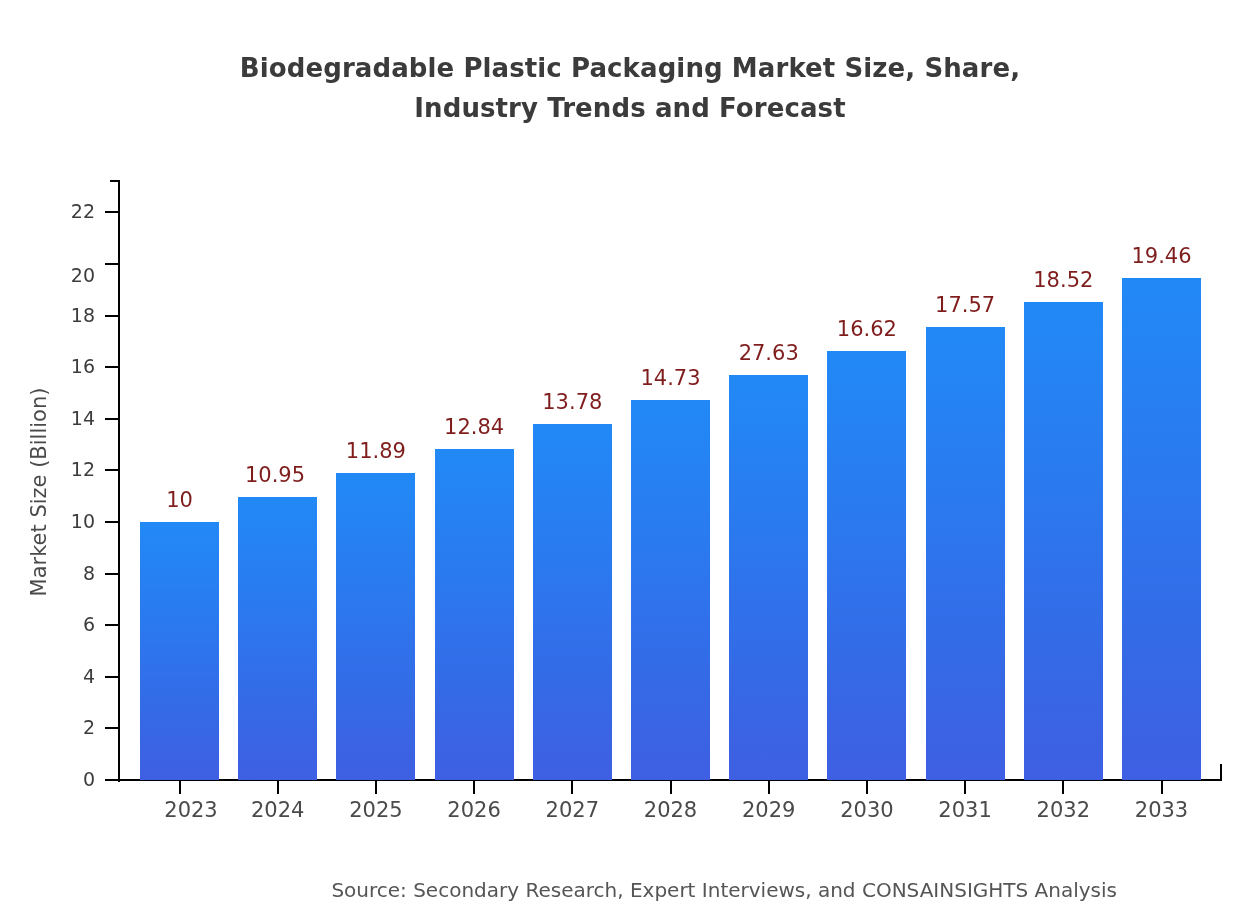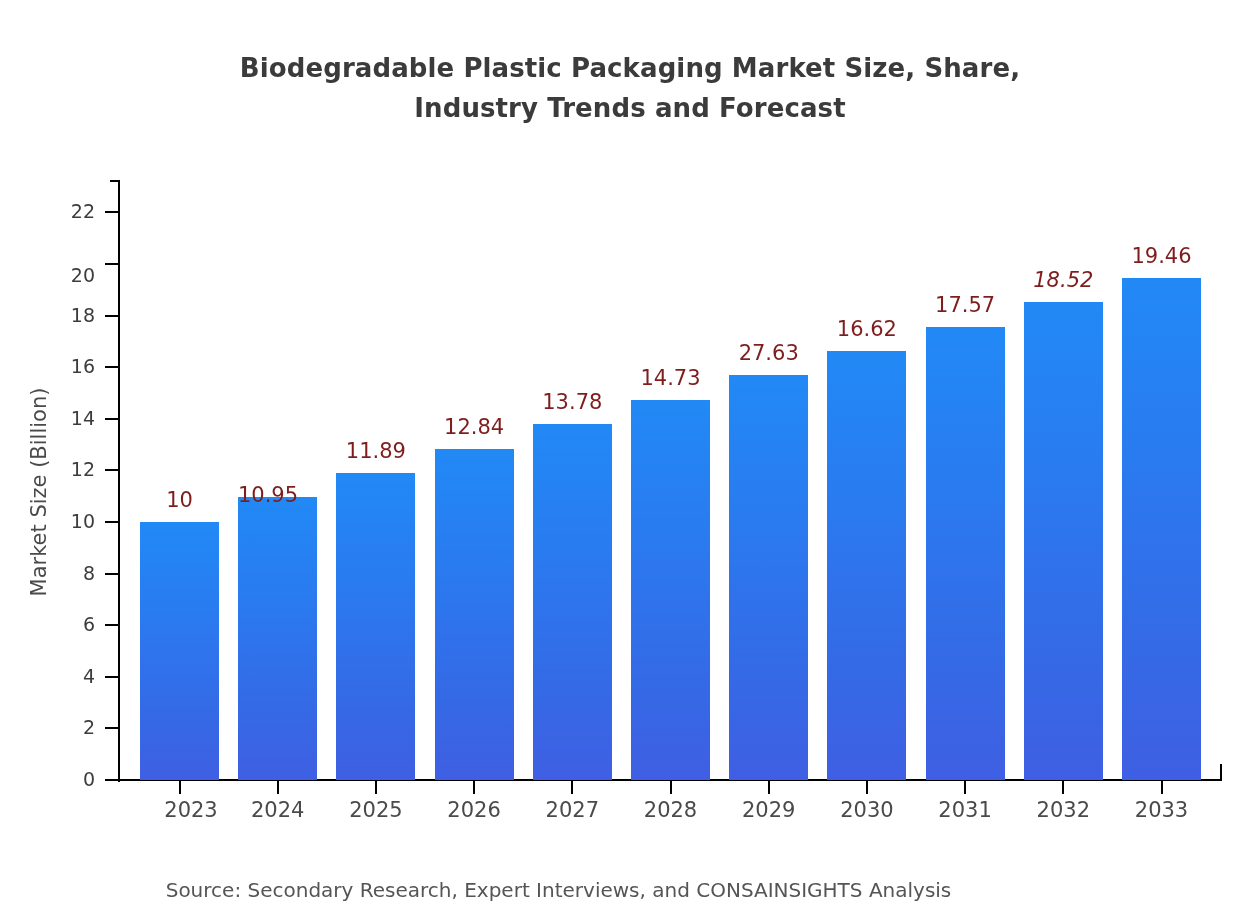--- a/index.html
+++ b/index.html
@@ -132,21 +132,21 @@
     transform: rotate(-90deg);
     transform-origin: center center;
     white-space: nowrap;
   }
 
   #source-note {
     position: absolute;
     left: 0;
     top: 878px;
     width: 1117px;
-    text-align: center;
+    text-align: right;
     font-size: 20px;
     color: #555555;
   }
 </style>
 </head>
 <body>
 
 <div id="chart-title">Biodegradable Plastic Packaging Market Size, Share,
 Industry Trends and Forecast</div>
 
@@ -205,37 +205,37 @@
       <div class="xtick-label" style="left: 965.1px;">2031</div>
       <div class="xtick" style="left: 1062.3px;"></div>
       <div class="xtick-label" style="left: 1063.3px;">2032</div>
       <div class="xtick" style="left: 1160.5px;"></div>
       <div class="xtick-label" style="left: 1161.5px;">2033</div>
     </div>
   <div id="bars">
       <div class="bar" title="2023: 10" style="left: 140px; width: 79px; top: 522px; height: 258px;"></div>
       <div class="bar-label" style="left: 179.5px; top: 490px;">10</div>
       <div class="bar" title="2024: 10.95" style="left: 238.2px; width: 79px; top: 497.49px; height: 282.51px;"></div>
-      <div class="bar-label" style="left: 268px; top: 465.49px; margin-top: 20px;">10.95</div>
+      <div class="bar-label" style="left: 275px; top: 465.49px;">10.95</div>
       <div class="bar" title="2025: 11.89" style="left: 336.4px; width: 79px; top: 473.238px; height: 306.762px;"></div>
       <div class="bar-label" style="left: 375.9px; top: 441.238px;">11.89</div>
       <div class="bar" title="2026: 12.84" style="left: 434.6px; width: 79px; top: 448.728px; height: 331.272px;"></div>
       <div class="bar-label" style="left: 474.1px; top: 416.728px;">12.84</div>
       <div class="bar" title="2027: 13.78" style="left: 532.8px; width: 79px; top: 424.476px; height: 355.524px;"></div>
       <div class="bar-label" style="left: 572.3px; top: 392.476px;">13.78</div>
       <div class="bar" title="2028: 14.73" style="left: 631px; width: 79px; top: 399.966px; height: 380.034px;"></div>
       <div class="bar-label" style="left: 670.5px; top: 367.966px;">14.73</div>
       <div class="bar" title="2029: 15.68" style="left: 729.2px; width: 79px; top: 375.456px; height: 404.544px;"></div>
       <div class="bar-label" style="left: 768.7px; top: 343.456px;">27.63</div>
       <div class="bar" title="2030: 16.62" style="left: 827.4px; width: 79px; top: 351.204px; height: 428.796px;"></div>
       <div class="bar-label" style="left: 866.9px; top: 319.204px;">16.62</div>
       <div class="bar" title="2031: 17.57" style="left: 925.6px; width: 79px; top: 326.694px; height: 453.306px;"></div>
       <div class="bar-label" style="left: 965.1px; top: 294.694px;">17.57</div>
       <div class="bar" title="2032: 18.52" style="left: 1023.8px; width: 79px; top: 302.184px; height: 477.816px;"></div>
-      <div class="bar-label" style="left: 1063.3px; top: 270.184px; font-style: italic;">18.52</div>
+      <div class="bar-label" style="left: 1063.3px; top: 270.184px;">18.52</div>
       <div class="bar" title="2033: 19.46" style="left: 1122px; width: 79px; top: 277.932px; height: 502.068px;"></div>
       <div class="bar-label" style="left: 1161.5px; top: 245.932px;">19.46</div>
     </div>
 
   <div id="y-axis-title">Market Size (Billion)</div>
 </div>
 
 <div id="source-note">Source: Secondary Research, Expert Interviews, and CONSAINSIGHTS Analysis</div>
 
 </body></html>

